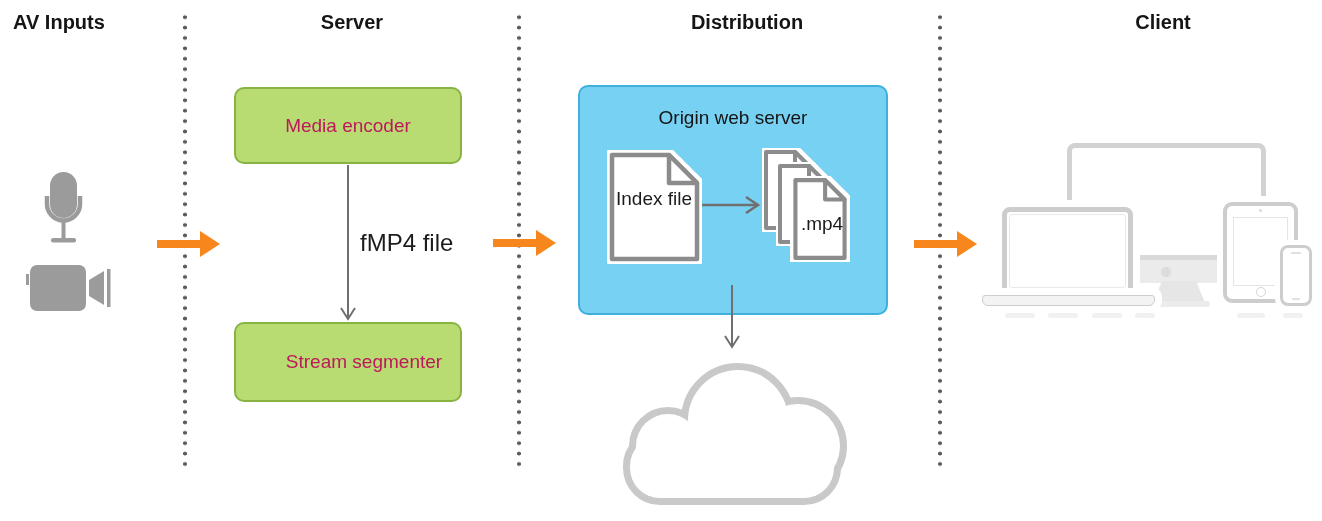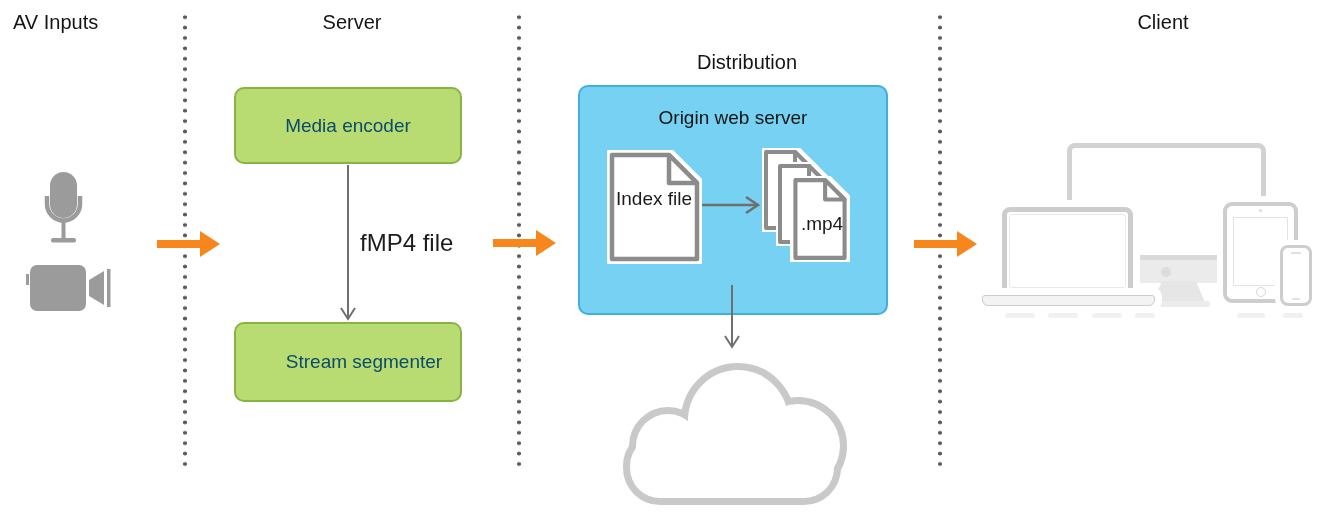--- a/index.html
+++ b/index.html
@@ -1,33 +1,33 @@
 <!DOCTYPE html>
 <html style="--accent-orange: #F7871D; --box-green-fill: #B8DC71; --box-green-border: #88B343; --box-blue-fill: #77D1F2; --box-blue-border: #3FAFDD; --dot-gray: #595959; --icon-gray: #9B9B9B; --device-gray: #D2D2D2; --cloud-gray: #C9C9C9; --connector-gray: #6F6F6F; --doc-stroke: #8C8C8C;"><head>
 <meta charset="utf-8">
 <style>
   html,body{margin:0;padding:0;background:#fff;}
   #canvas{position:relative;width:1322px;height:521px;background:#fff;
           font-family:"Liberation Sans",sans-serif;overflow:hidden;color:#1c1c1c;}
   .abs{position:absolute;}
-  .col-title{font-size:20px;font-weight:400;color:#151515;white-space:nowrap;}
+  .col-title{font-size:20px;font-weight:700;color:#151515;white-space:nowrap;}
   .centered{transform:translateX(-50%);}
   .dotsep{width:4px;
           background-image:radial-gradient(circle,var(--dot-gray) 1.7px,transparent 2.1px);
           background-size:4px 10.4px;background-repeat:repeat-y;background-position:center top;}
   
   .oarrow{width:63px;height:26px;}
   .oarrow .shaft{position:absolute;left:0;top:9px;width:45px;height:8px;background:var(--accent-orange);}
   .oarrow .head{position:absolute;left:43px;top:0;width:0;height:0;
                 border-left:20px solid var(--accent-orange);
                 border-top:13px solid transparent;border-bottom:13px solid transparent;}
   
   .gbox{width:228px;background:var(--box-green-fill);border:2px solid var(--box-green-border);
         border-radius:10px;display:flex;align-items:center;justify-content:center;
-        font-size:19px;color:#0c4a6e;box-sizing:border-box;}
+        font-size:19px;color:#be185d;box-sizing:border-box;}
   
   .bluebox{width:310px;height:230px;background:var(--box-blue-fill);
            border:2px solid var(--box-blue-border);border-radius:10px;box-sizing:border-box;}
   .bluebox-title{position:absolute;left:0;top:20px;width:100%;text-align:center;
                  font-size:19px;color:#141414;}
   .doc-label{position:absolute;text-align:center;font-size:19px;line-height:22px;color:#1c1c1c;}
   
   .f-gray{fill:var(--icon-gray);}
   .s-gray{stroke:var(--icon-gray);fill:none;}
   .conn{stroke:var(--connector-gray);stroke-width:2;fill:none;}
@@ -66,21 +66,21 @@
   .watermark{font-size:16.5px;letter-spacing:1px;color:#cbcbcb;white-space:nowrap;}
   .flabel{font-size:24px;color:#1c1c1c;white-space:nowrap;}
 </style>
 </head>
 <body>
 
 <div id="canvas">
 
   <div class="abs col-title" style="left:13px;top:11px;">AV Inputs</div>
   <div class="abs col-title centered" style="left:352px;top:11px;">Server</div>
-  <div class="abs col-title centered" style="left:747px;top:11px;margin-top:40px;">Distribution</div>
+  <div class="abs col-title centered" style="left:747px;top:11px;">Distribution</div>
   <div class="abs col-title centered" style="left:1163px;top:11px;">Client</div>
 
   <div class="abs dotsep" style="left:183px;top:12px;height:460px;"></div>
   <div class="abs dotsep" style="left:517px;top:12px;height:460px;"></div>
   <div class="abs dotsep" style="left:938px;top:12px;height:460px;"></div>
 
   <svg class="abs" style="left:43px;top:168px;" width="41" height="78" viewBox="0 0 41 78">
     <rect class="f-gray" x="7" y="4" width="27" height="46" rx="13.5"></rect>
     <path class="s-gray" d="M4,28 V36 A16.5 16.5 0 0 0 37,36 V28" stroke-width="4.5"></path>
     <rect class="f-gray" x="18.5" y="54" width="4" height="16"></rect>

